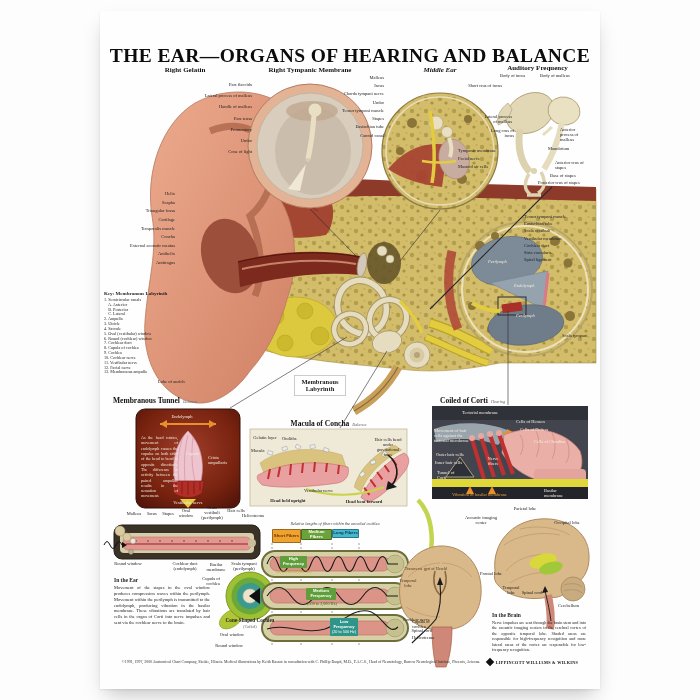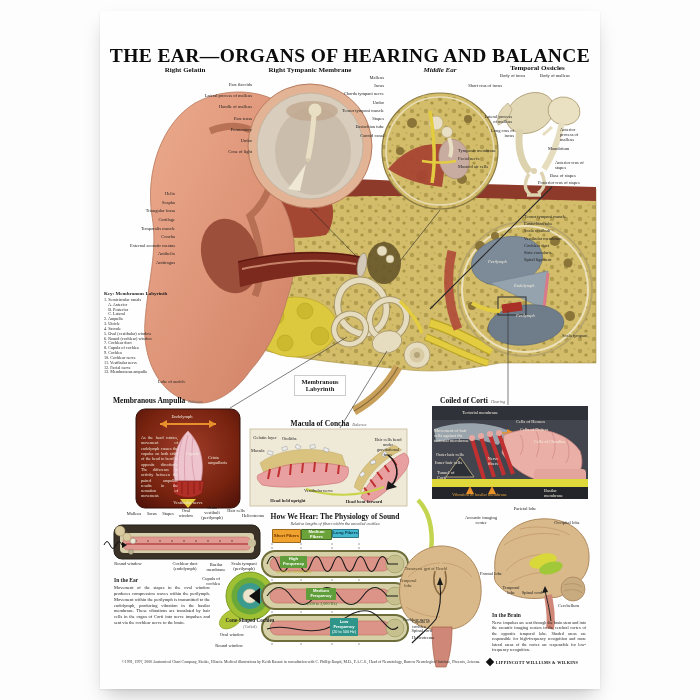--- a/index.html
+++ b/index.html
@@ -288,21 +288,21 @@
       <path d="M451,610 C449,596 447,588 445,580" stroke="#1a1a1a" stroke-width="0.9" fill="none"></path>
       <polygon points="442,582 448,581 445,575" fill="#1a1a1a"></polygon>
     </g>
   </svg>
 
   <h1 class="title">THE EAR—ORGANS OF HEARING AND BALANCE</h1>
 
   <div class="hdr" style="left:30px;top:55px;width:110px;">Right Gelatin</div>
   <div class="hdr" style="left:140px;top:55px;width:140px;">Right Tympanic Membrane</div>
   <div class="hdr" style="left:300px;top:55px;width:80px;font-style:italic;">Middle Ear</div>
-  <div class="hdr" style="left:390px;top:53px;width:95px;">Temporal Ossicles</div>
+  <div class="hdr" style="left:390px;top:53px;width:95px;">Auditory Frequency</div>
 
   <div class="stack r" style="left:92px;top:72px;width:60px;gap:6.3px;">
       <span class="si">Pars flaccida</span>
       <span class="si">Lateral process of malleus</span>
       <span class="si">Handle of malleus</span>
       <span class="si">Pars tensa</span>
       <span class="si">Promontory</span>
       <span class="si">Umbo</span>
       <span class="si">Cone of light</span>
     </div>
@@ -376,21 +376,21 @@
       <span class="si">Cochlear duct</span>
       <span class="si">Stria vascularis</span>
       <span class="si">Spiral ligament</span>
     </div>
   <span class="lbl w" style="left:388px;top:248px;font-style:italic;">Perilymph</span>
   <span class="lbl w" style="left:414px;top:272px;font-style:italic;">Endolymph</span>
   <span class="lbl w" style="left:416px;top:302px;font-style:italic;">Perilymph</span>
   <span class="lbl" style="left:462px;top:322px;">Scala tympani</span>
 
   <div class="hdr2" style="left:13px;top:385px;">
-    <span>Membranous Ampulla</span><span class="sub">Balance</span>
+    <span>Membranous Tunnel</span><span class="sub">Balance</span>
   </div>
   <span class="lbl w c" style="left:62px;top:403px;width:40px;">Endolymph</span>
   <div class="para w" style="left:41px;top:424px;width:37px;font-size:4.1px;">As the head rotates, movement of endolymph causes the cupulae on both sides of the head to bend in opposite directions. The difference in activity between the paired ampullae results in the sensation of movement.</div>
   <span class="lbl w" style="left:86px;top:440px;">Cupula</span>
   <span class="lbl w wrap" style="left:108px;top:444px;width:28px;">Crista ampullaris</span>
   <span class="lbl w c" style="left:68px;top:489px;width:40px;">Vestibular nerve</span>
 
   <div class="hdr2" style="left:150px;top:408px;width:157px;text-align:center;">
     <span>Macula of Concha</span><span class="sub">Balance</span>
   </div>
@@ -431,21 +431,20 @@
 
   <span class="lbl" style="left:14px;top:566px;font-weight:bold;font-size:5.5px;">In the Ear</span>
   <div class="para" style="left:14px;top:574px;width:96px;">Movement of the stapes in the oval window produces compression waves within the perilymph. Movement within the perilymph is transmitted to the endolymph, producing vibration in the basilar membrane. These vibrations are translated by hair cells in the organ of Corti into nerve impulses and sent via the cochlear nerve to the brain.</div>
 
   <span class="lbl r wrap" style="left:92px;top:565px;width:28px;">Cupula of cochlea</span>
   <span class="lbl c" style="left:112px;top:607px;width:76px;font-weight:bold;font-size:5.2px;">Cone-Shaped Cochlea</span>
   <span class="lbl c" style="left:112px;top:614px;width:76px;font-size:4px;color:#555;">(Coiled)</span>
   <span class="lbl r" style="left:104px;top:621px;width:40px;">Oval window</span>
   <span class="lbl r" style="left:103px;top:632px;width:40px;">Round window</span>
 
-  <div class="hdr2" style="left:125px;top:501px;width:220px;text-align:center;">How We Hear: The Physiology of Sound</div>
   <span class="lbl c" style="left:140px;top:511px;width:190px;font-style:italic;font-size:4.2px;color:#444;">Relative lengths of fibers within the uncoiled cochlea</span>
 
   <div class="fiber" style="left:172px;top:518px;width:29px;height:14px;background:#f0a22e;color:#6a3300;">Short Fibers</div>
   <div class="fiber" style="left:201px;top:518px;width:31px;height:11px;background:#6ba33a;color:#ffffff;">Medium Fibers</div>
   <div class="fiber" style="left:232px;top:518px;width:27px;height:9px;background:#45b8d0;color:#083a48;">Long Fibers</div>
 
   <div class="freq" style="left:180px;top:545px;width:27px;height:12px;background:#5f9e3a;">High Frequency</div>
   <span class="range" style="left:168px;top:559px;width:52px;color:#b8b020;">(2,000 to 20,000 Hz)</span>
   <div class="freq" style="left:206px;top:577px;width:30px;height:12px;background:#5f9e3a;">Medium Frequency</div>
   <span class="range" style="left:202px;top:591px;width:40px;color:#2a6a1a;">(500 to 2,000 Hz)</span>

